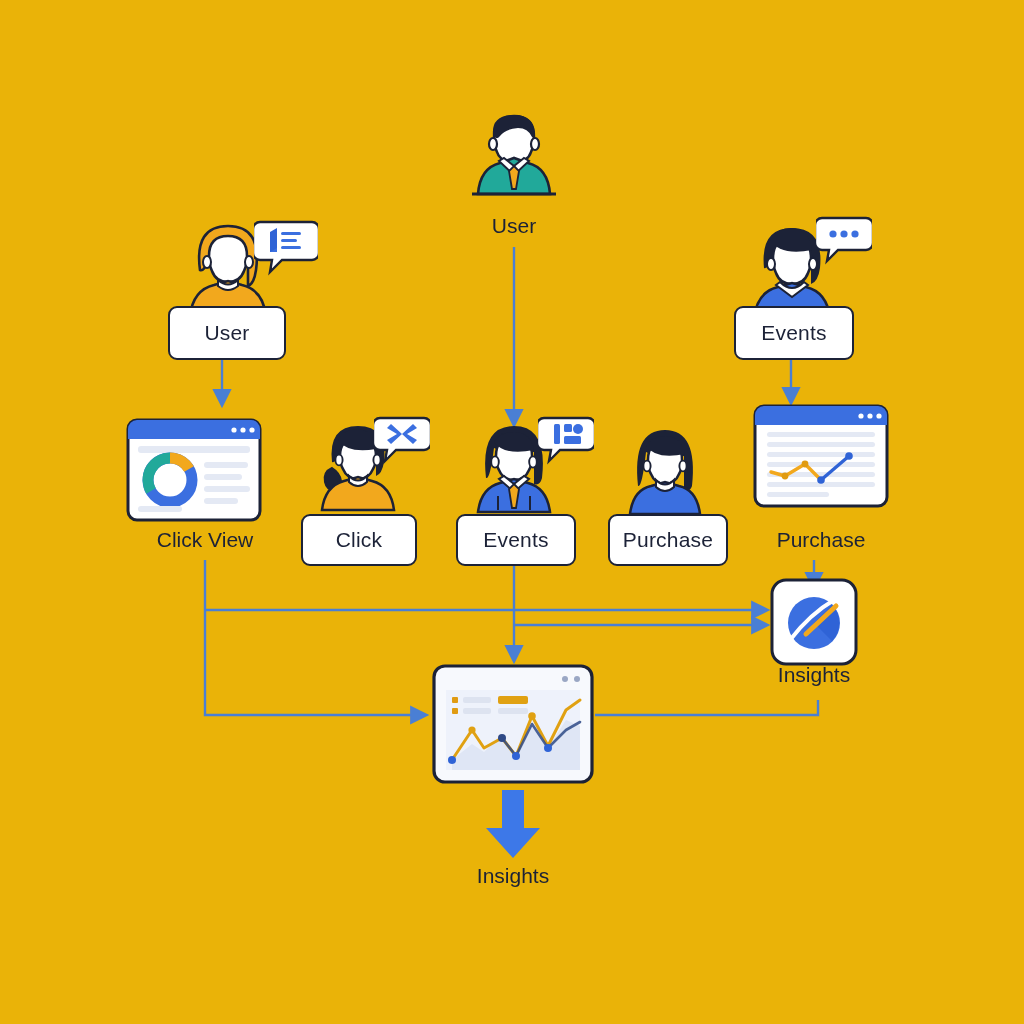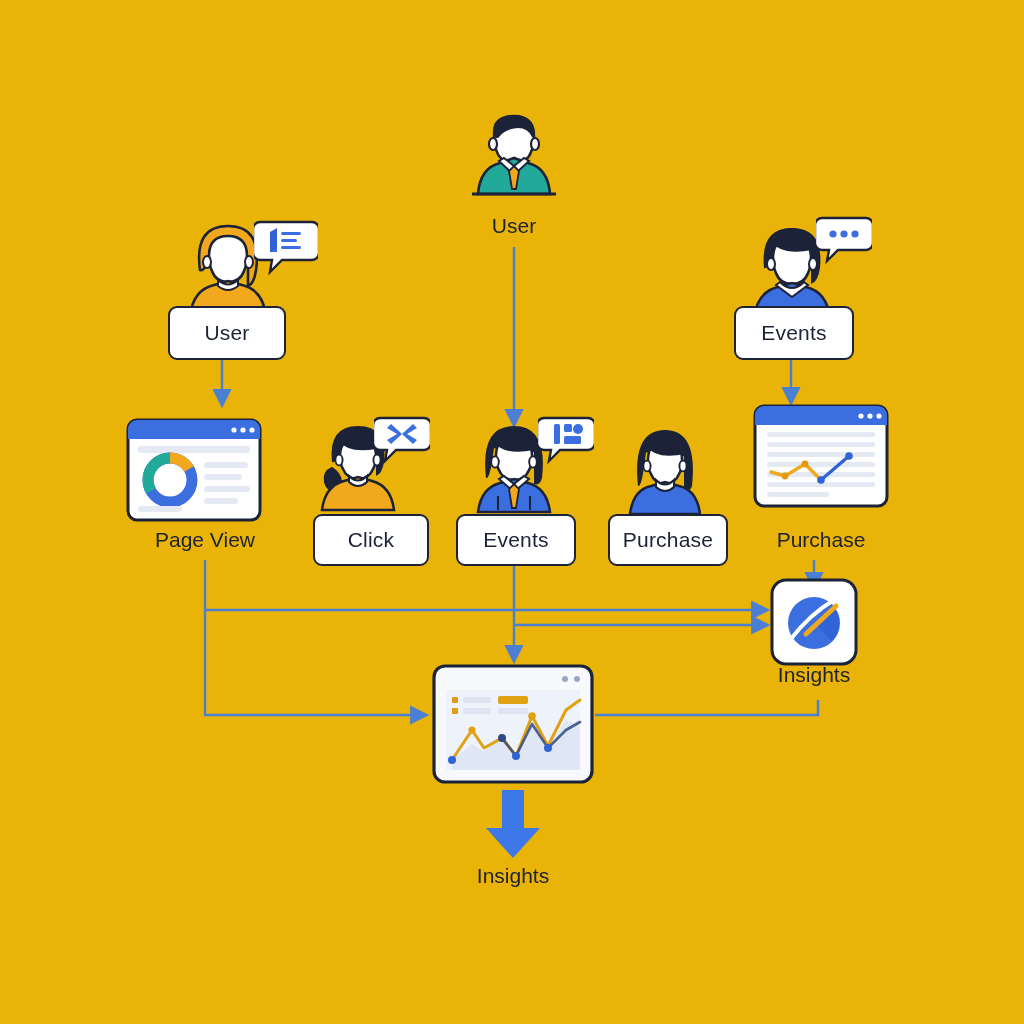--- a/index.html
+++ b/index.html
@@ -119,41 +119,41 @@
         <path d="M0,-22 A22,22 0 0 0 -19,11" fill="none" stroke="#21a99a" stroke-width="11"></path>
         <path d="M0,-22 A22,22 0 0 1 19,11" fill="none" stroke="#f2a81d" stroke-width="11" stroke-dasharray="23 200"></path>
       </g>
       <rect x="78" y="44" width="44" height="6" rx="3" fill="#e4e9f4"></rect>
       <rect x="78" y="56" width="38" height="6" rx="3" fill="#e4e9f4"></rect>
       <rect x="78" y="68" width="46" height="6" rx="3" fill="#e4e9f4"></rect>
       <rect x="78" y="80" width="34" height="6" rx="3" fill="#e4e9f4"></rect>
       <rect x="12" y="88" width="44" height="6" rx="3" fill="#e4e9f4"></rect>
     </svg>
   </div>
-  <div class="plain-label" style="left:130px;top:528px;width:150px;">Page View</div>
+  <div class="plain-label" style="left:130px;top:528px;width:150px;">Click View</div>
 
   <div class="person" style="left:312px;top:424px;width:92px;height:88px;">
     <svg viewBox="0 0 92 88" width="92" height="88">
       <path d="M20,38 q-4,-36 26,-36 q30,0 26,36 q-2,12 -8,14 l0,-22 q-18,6 -34,-4 q-6,14 -10,12z" fill="#1c2237"></path>
       <path d="M28,32 q0,-18 18,-18 q18,0 18,18 q0,8 -3,13 q-4,10 -15,10 q-11,0 -15,-10 q-3,-5 -3,-13z" fill="#ffffff" stroke="#1c2237" stroke-width="2.5"></path>
       <path d="M26,16 q10,14 38,9 q-3,-20 -19,-20 q-13,0 -19,11z" fill="#1c2237"></path>
       <ellipse cx="27" cy="36" rx="3.6" ry="5.4" fill="#ffffff" stroke="#1c2237" stroke-width="1.9"></ellipse>
       <ellipse cx="65" cy="36" rx="3.6" ry="5.4" fill="#ffffff" stroke="#1c2237" stroke-width="1.9"></ellipse>
       <path d="M20,44 q-9,4 -7,14 q2,9 11,8 q6,-1 5,-9 q-1,-8 -9,-13z" fill="#1c2237" stroke="#1c2237" stroke-width="2"></path>
       <path d="M10,86 q3,-24 22,-29 l14,-4 l14,4 q19,5 22,29 z" fill="#f2a81d" stroke="#1c2237" stroke-width="2.5"></path>
       <path d="M37,52 q9,9 18,0 l0,6 q-9,8 -18,0z" fill="#ffffff" stroke="#1c2237" stroke-width="2"></path>
     </svg>
   </div>
   <div class="person" style="left:374px;top:414px;width:56px;height:52px;">
     <svg viewBox="0 0 56 52" width="56" height="52">
       <path d="M6,4 h44 a7,7 0 0 1 7,7 v18 a7,7 0 0 1 -7,7 h-28 l-11,11 l2,-11 h-7 a7,7 0 0 1 -7,-7 v-18 a7,7 0 0 1 7,-7z" fill="#ffffff" stroke="#1c2237" stroke-width="2.4"></path>
       <path d="M17,10 l11,10 l11,-10 l4,4 l-10,6 l10,6 l-4,4 l-11,-10 l-11,10 l-4,-4 l10,-6 l-10,-6z" fill="#3b6fe0"></path>
     </svg>
   </div>
-  <div class="label-box" style="left:301px;top:514px;width:112px;height:48px;margin-left:12px;">Click</div>
+  <div class="label-box" style="left:301px;top:514px;width:112px;height:48px;">Click</div>
 
   <div class="person" style="left:466px;top:424px;width:96px;height:90px;">
     <svg viewBox="0 0 96 90" width="96" height="90">
       <path d="M20,54 q-6,-52 28,-52 q34,0 28,52 q-2,8 -8,6 l0,-32 q-20,6 -40,-4 q-4,32 -8,30z" fill="#1c2237"></path>
       <path d="M30,32 q0,-19 18,-19 q18,0 18,19 q0,9 -3,14 q-4,10 -15,10 q-11,0 -15,-10 q-3,-5 -3,-14z" fill="#ffffff" stroke="#1c2237" stroke-width="2.5"></path>
       <path d="M28,18 q10,14 40,8 q-3,-18 -20,-18 q-14,0 -20,10z" fill="#1c2237"></path>
       <ellipse cx="29" cy="38" rx="3.8" ry="5.6" fill="#ffffff" stroke="#1c2237" stroke-width="1.9"></ellipse>
       <ellipse cx="67" cy="38" rx="3.8" ry="5.6" fill="#ffffff" stroke="#1c2237" stroke-width="1.9"></ellipse>
       <path d="M12,88 q3,-24 22,-29 l14,-4 l14,4 q19,5 22,29 z" fill="#3b6fe0" stroke="#1c2237" stroke-width="2.5"></path>
       <path d="M38,52 l10,8 l10,-8 l5,3 l-15,13 l-15,-13z" fill="#ffffff" stroke="#1c2237" stroke-width="2"></path>

